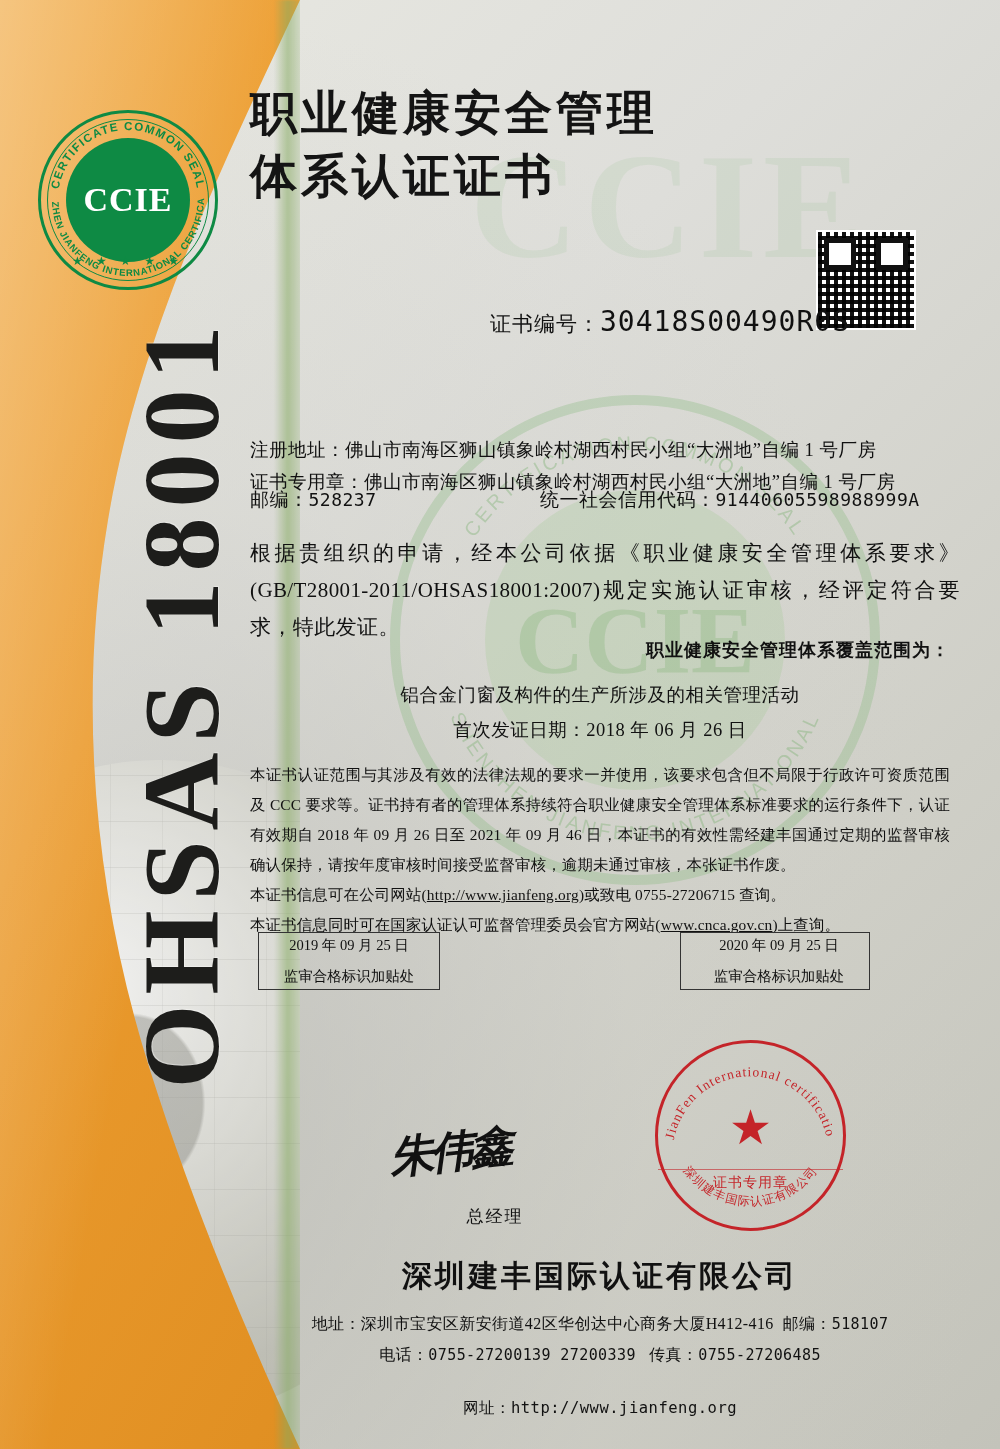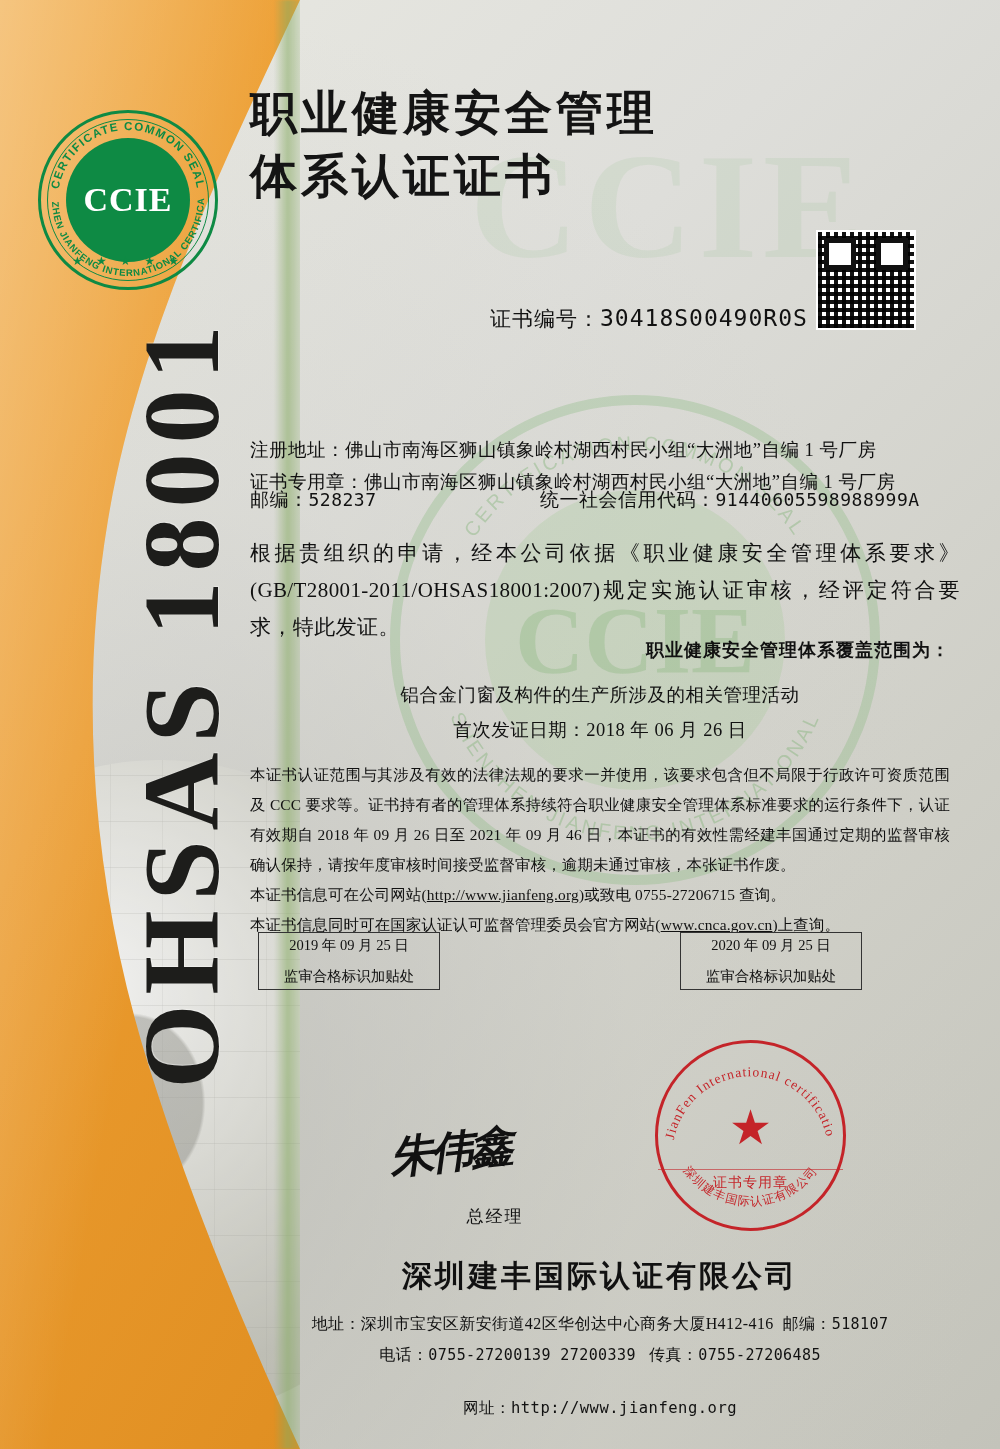--- a/index.html
+++ b/index.html
@@ -126,21 +126,21 @@
     border:5px solid #111;background:#fff;
   }
   .qr:before{
     content:"";position:absolute;right:6px;top:6px;width:22px;height:22px;
     border:5px solid #111;background:#fff;
   }
   .row-certno{
     position:absolute;left:240px;top:305px;
     font-family:"Liberation Serif",serif;font-size:21px;color:#111;letter-spacing:1px;
   }
-  .row-certno .val{font-family:"DejaVu Sans Mono","Liberation Mono",monospace;font-size:23px;letter-spacing:1px;}
+  .row-certno .val{font-family:"DejaVu Sans Mono","Liberation Mono",monospace;font-size:28px;letter-spacing:1px;}
   .company{
     position:absolute;left:0;top:352px;width:700px;text-align:center;
     font-family:"Liberation Serif",serif;font-size:31px;font-weight:700;color:#111;letter-spacing:2px;
   }
   .addr{
     position:absolute;left:0;top:434px;width:700px;
     font-family:"Liberation Serif",serif;font-size:18.5px;color:#111;line-height:1.75;letter-spacing:.5px;
   }
   .addr .lbl{display:inline-block;}
   .zip-row{
@@ -173,21 +173,21 @@
     text-align:justify;letter-spacing:.2px;
   }
   .u{text-decoration:underline;}
   .stamp-boxes{position:absolute;left:0;top:932px;width:700px;height:60px;}
   .stamp-box{
     position:absolute;width:180px;height:56px;border:1px solid #333;
     display:flex;flex-direction:column;align-items:center;justify-content:center;
     font-family:"Liberation Serif",serif;font-size:14.5px;color:#111;line-height:1.6;gap:8px;
   }
   .stamp-box.left{left:8px;}
-  .stamp-box.right{left:430px;}
+  .stamp-box.right{left:430px;padding-left:8px;}
   
   .signature{
     position:absolute;left:140px;top:1118px;width:210px;height:70px;
     font-family:"Liberation Serif",serif;font-size:44px;color:#111;
     transform:rotate(-6deg);font-weight:700;letter-spacing:-4px;
     font-style:italic;
   }
   .sig-label{
     position:absolute;left:160px;top:1205px;width:170px;text-align:center;
     font-family:"Liberation Serif",serif;font-size:17px;color:#111;letter-spacing:2px;

